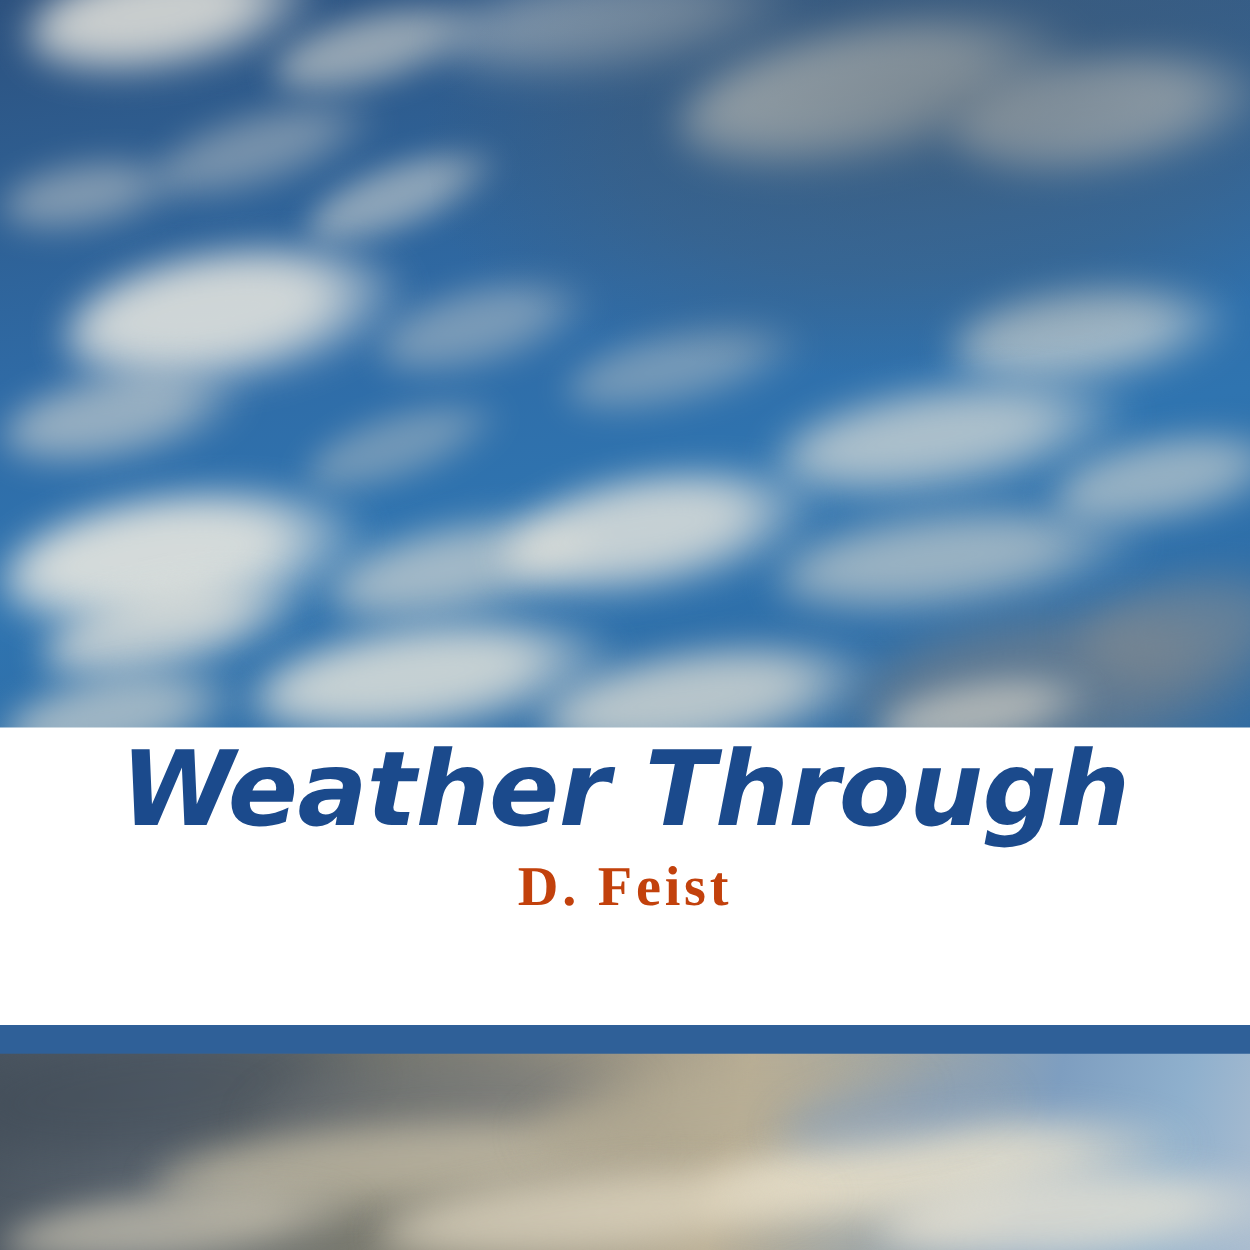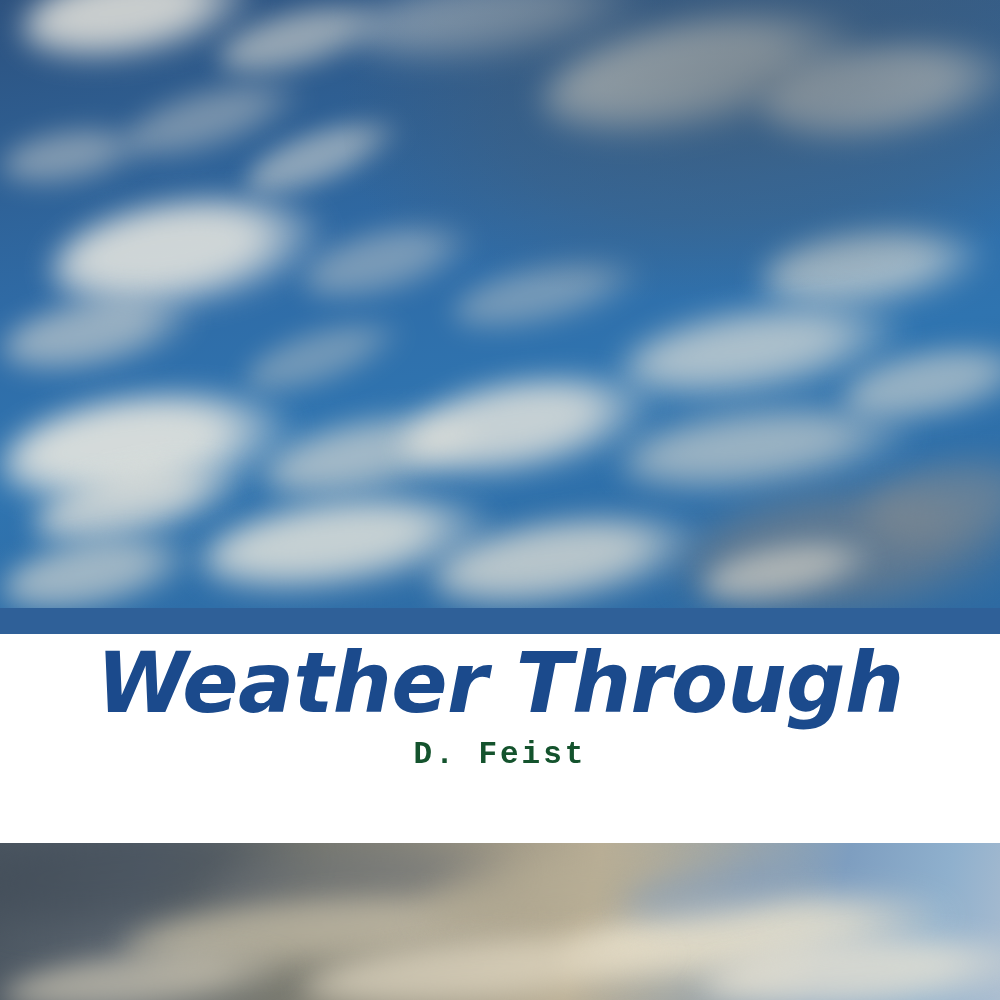--- a/index.html
+++ b/index.html
@@ -61,21 +61,21 @@
   .cloud {
     position: absolute;
     border-radius: 50%;
     filter: blur(0px);
     pointer-events: none;
   }
 
   
   .title-band {
     position: absolute;
-    left: 0; top: 634px;
+    left: 0; top: 582px;
     width: 1000px;
     height: 238px;
     background: #ffffff;
     box-sizing: border-box;
     display: flex;
     flex-direction: column;
     align-items: center;
     justify-content: flex-start;
     padding-top: 4px;
   }
@@ -87,24 +87,24 @@
     font-style: italic;
     letter-spacing: -0.5px;
     line-height: 0.97;
     white-space: nowrap;
     text-align: center;
   }
   .title-line-1 { font-size: 83px; margin-top: 6px; }
   .title-line-2 { font-size: 83px; margin-top: -2px; }
 
   .author-line {
-    color: #14532d;
-    font-family: Liberation Mono, monospace;
+    color: #c2410c;
+    font-family: Liberation Serif, serif;
     font-weight: bold;
-    font-size: 31px;
+    font-size: 45px;
     letter-spacing: 3px;
     line-height: 1;
     margin-top: 14px;
     white-space: nowrap;
     text-align: center;
   }
 </style>
 </head>
 <body>
 

